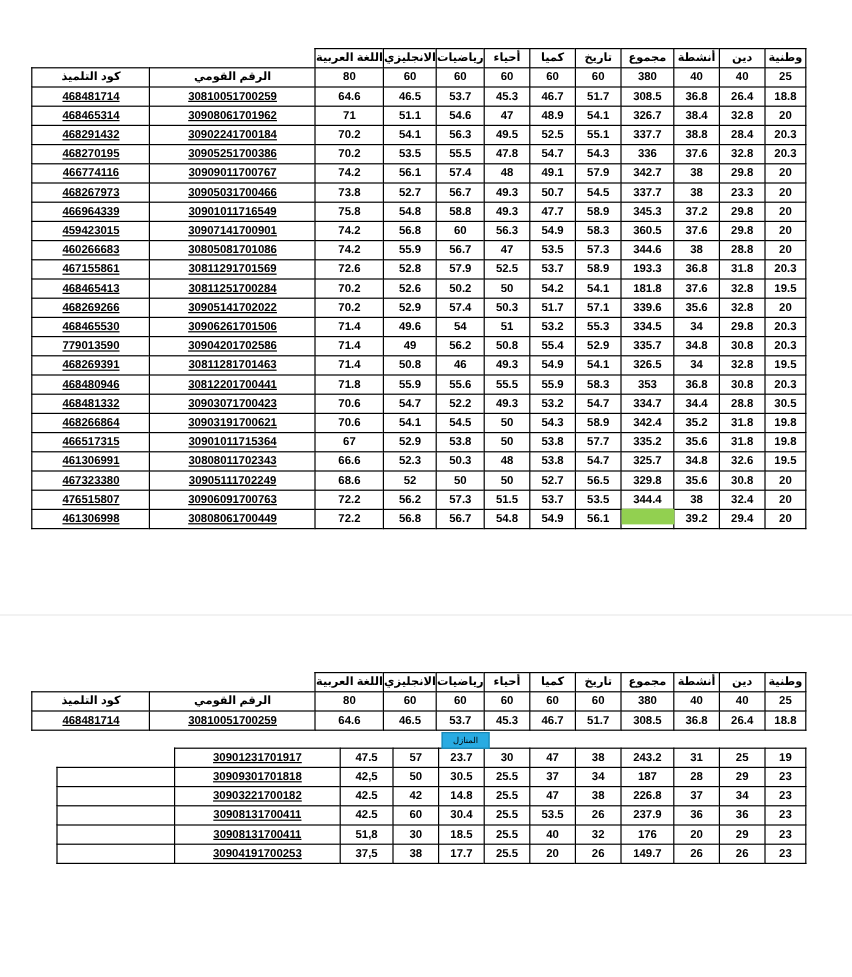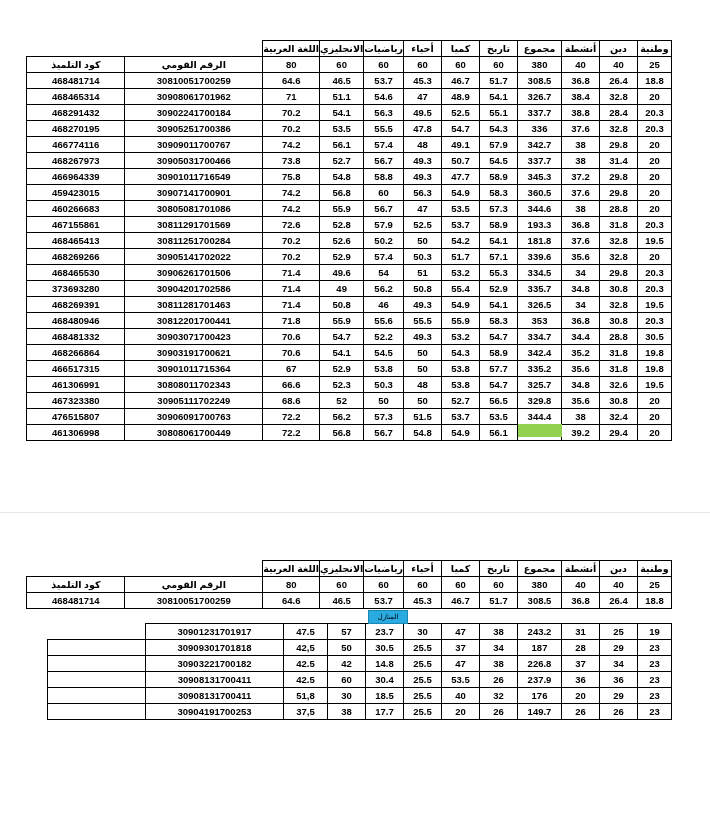--- a/index.html
+++ b/index.html
@@ -70,21 +70,21 @@
   .lav {
     background: #DCD6E8;
   }
   .blue {
     background: #29ABE2;
     color: #000000;
     font-size: 7px;
     height: 12px;
   }
   .num { font-size: 9.5px; }
-  .idnum { font-size: 9.5px; text-align: center; }
+  .idnum { font-size: 9.5px; text-align: center; text-decoration: underline; }
 
   
   col.c-wat  { width: 34px; }
   col.c-din  { width: 38px; }
   col.c-ansh { width: 38px; }
   col.c-tot  { width: 44px; }
   col.c-tar  { width: 38px; }
   col.c-kim  { width: 38px; }
   col.c-ahy  { width: 38px; }
   col.c-ria  { width: 38px; }
@@ -228,21 +228,21 @@
           <td class="num">49.1</td>
           <td class="num">48</td>
           <td class="num">57.4</td>
           <td class="num">56.1</td>
           <td class="num">74.2</td>
           <td class="idnum">30909011700767</td>
           <td class="idnum">466774116</td>
         </tr>
         <tr>
           <td class="num">20</td>
-          <td class="num">31.4</td>
+          <td class="num">23.3</td>
           <td class="num">38</td>
           <td class="num green">337.7</td>
           <td class="num">54.5</td>
           <td class="num">50.7</td>
           <td class="num">49.3</td>
           <td class="num">56.7</td>
           <td class="num">52.7</td>
           <td class="num">73.8</td>
           <td class="idnum">30905031700466</td>
           <td class="idnum">468267973</td>
@@ -350,21 +350,21 @@
           <td class="num">30.8</td>
           <td class="num">34.8</td>
           <td class="num green">335.7</td>
           <td class="num">52.9</td>
           <td class="num">55.4</td>
           <td class="num">50.8</td>
           <td class="num">56.2</td>
           <td class="num">49</td>
           <td class="num">71.4</td>
           <td class="idnum">30904201702586</td>
-          <td class="idnum">373693280</td>
+          <td class="idnum">779013590</td>
         </tr>
         <tr>
           <td class="num">19.5</td>
           <td class="num">32.8</td>
           <td class="num">34</td>
           <td class="num green">326.5</td>
           <td class="num">54.1</td>
           <td class="num">54.9</td>
           <td class="num">49.3</td>
           <td class="num">46</td>

